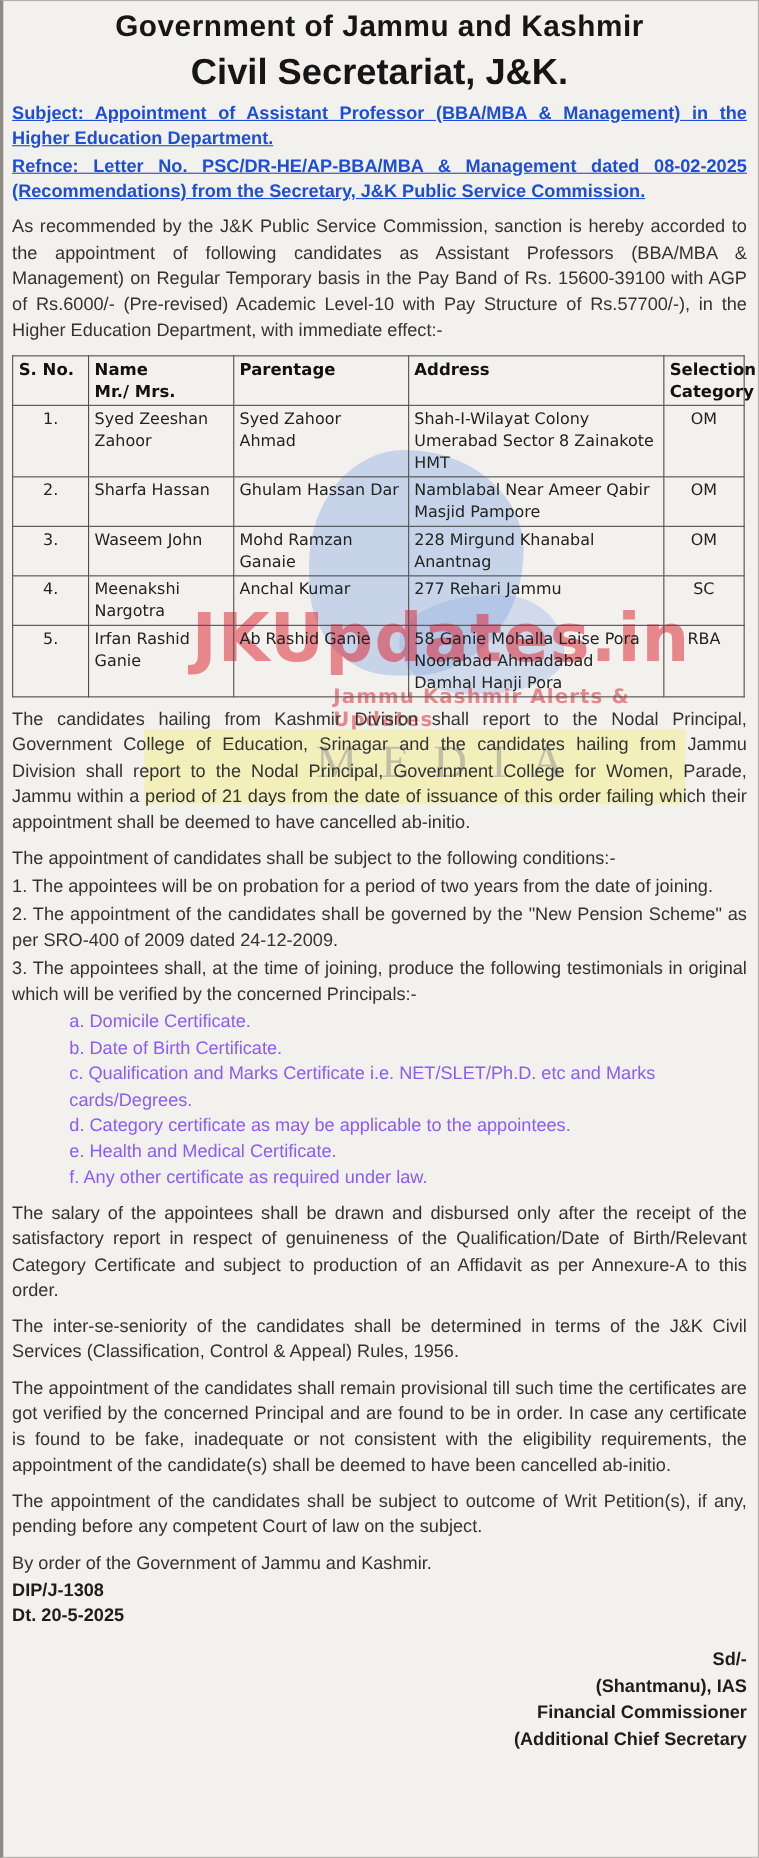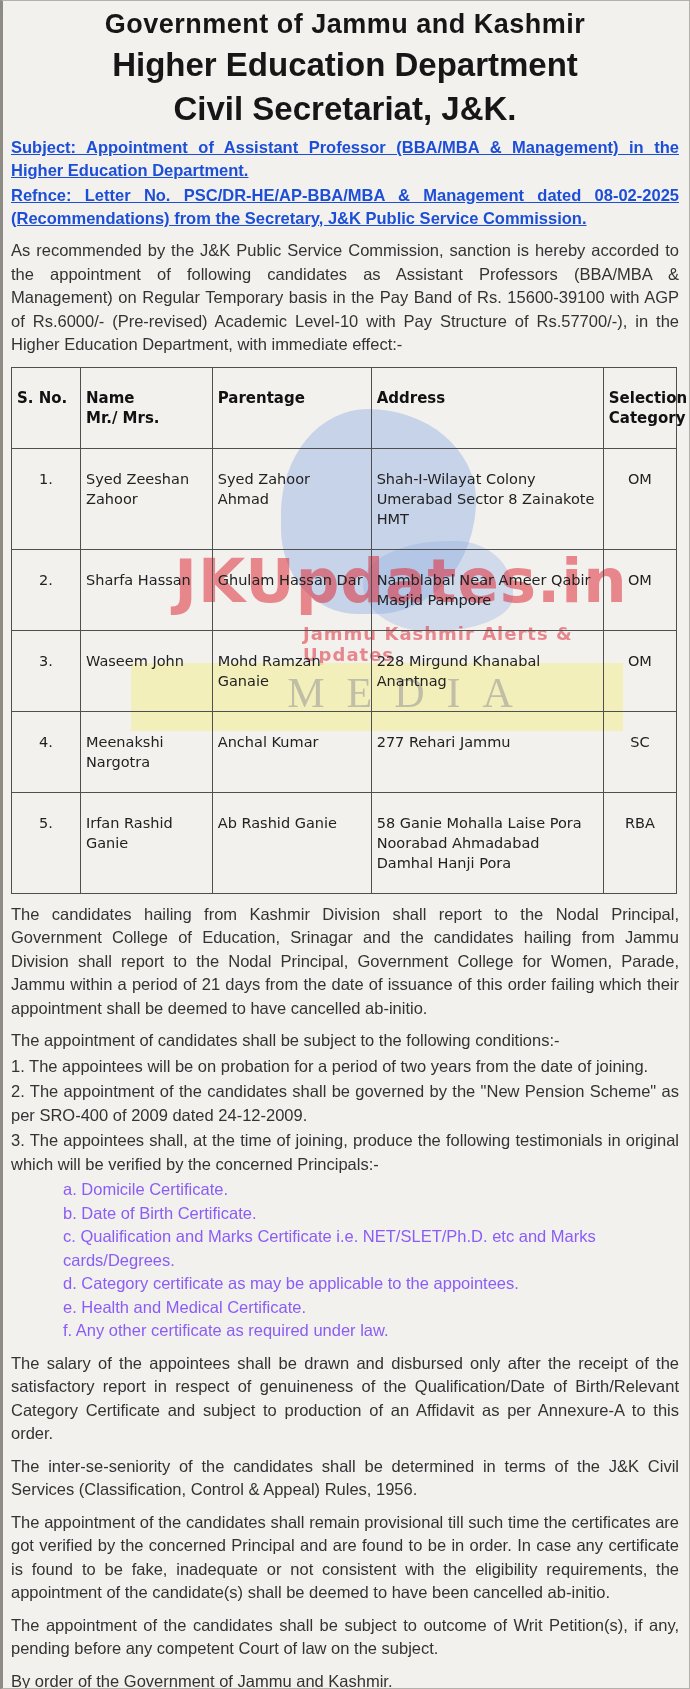--- a/index.html
+++ b/index.html
@@ -20,21 +20,21 @@
   .h1{font-size:27px;font-weight:bold;text-align:center;color:#161616;margin:4px 0 0 0;letter-spacing:.5px;}
   .h2{font-size:33px;font-weight:bold;text-align:center;color:#161616;margin:6px 0 0 0;}
   .h3{font-size:33px;font-weight:bold;text-align:center;color:#161616;margin:6px 0 8px 0;}
   .bold-block{font-size:16.5px;font-weight:bold;color:#1d4ed8;line-height:23px;text-align:justify;margin:4px 0;text-decoration:underline;}
   .order-line{font-size:16.5px;font-weight:bold;color:#1d1d1d;text-align:center;line-height:22px;}
   .order-wrap{margin:12px 0 10px 0;}
   .para{font-size:16.5px;line-height:23.5px;text-align:justify;color:#333;margin:9px 0;}
   .tight{margin:2px 0;}
   
   table.main{border-collapse:collapse;table-layout:fixed;width:666px;margin:10px 0 6px 0;background:transparent;font-family:"DejaVu Sans", sans-serif;}
-  table.main th, table.main td{border:1px solid #4f4f4f;padding:20px 5px;vertical-align:top;font-size:14.5px;line-height:20px;color:#222;}
+  table.main th, table.main td{border:1px solid #4f4f4f;padding:2px 5px;vertical-align:top;font-size:14.5px;line-height:20px;color:#222;}
   table.main th{font-weight:bold;text-align:left;font-size:15px;line-height:20px;color:#111;}
   .c-sno{width:66px;}
   .c-name{width:126px;}
   .c-par{width:152px;}
   .c-addr{width:222px;}
   .c-sel{width:70px;}
   td.center, th.center{text-align:center;}
   
   .cert-list{font-size:16.5px;line-height:23.5px;color:#8b5cf6;margin:0 0 2px 52px;}
   
@@ -70,21 +70,20 @@
   <div class="wm wm-map"></div>
   <div class="wm wm-map2"></div>
   <div class="wm wm-brand">JKUpdates.in</div>
   <div class="wm wm-tag">Jammu Kashmir Alerts &amp; Updates</div>
   <div class="wm wm-media-box"></div>
   <div class="wm wm-media">MEDIA</div>
 
   <div class="content">
 
     <div class="h1">Government of Jammu and Kashmir</div>
-    <div class="h2">Higher Education Department</div>
     <div class="h3">Civil Secretariat, J&amp;K.</div>
 
     <div class="bold-block tight">Subject: Appointment of Assistant Professor (BBA/MBA &amp; Management) in the Higher Education Department.</div>
     <div class="bold-block tight">Refnce: Letter No. PSC/DR-HE/AP-BBA/MBA &amp; Management dated 08-02-2025 (Recommendations) from the Secretary, J&amp;K Public Service Commission.</div>
 
 
     <p class="para">As recommended by the J&amp;K Public Service Commission, sanction is hereby accorded to the appointment of following candidates as Assistant Professors (BBA/MBA &amp; Management) on Regular Temporary basis in the Pay Band of Rs. 15600-39100 with AGP of Rs.6000/- (Pre-revised) Academic Level-10 with Pay Structure of Rs.57700/-), in the Higher Education Department, with immediate effect:-</p>
 
     <table class="main">
       <colgroup>

